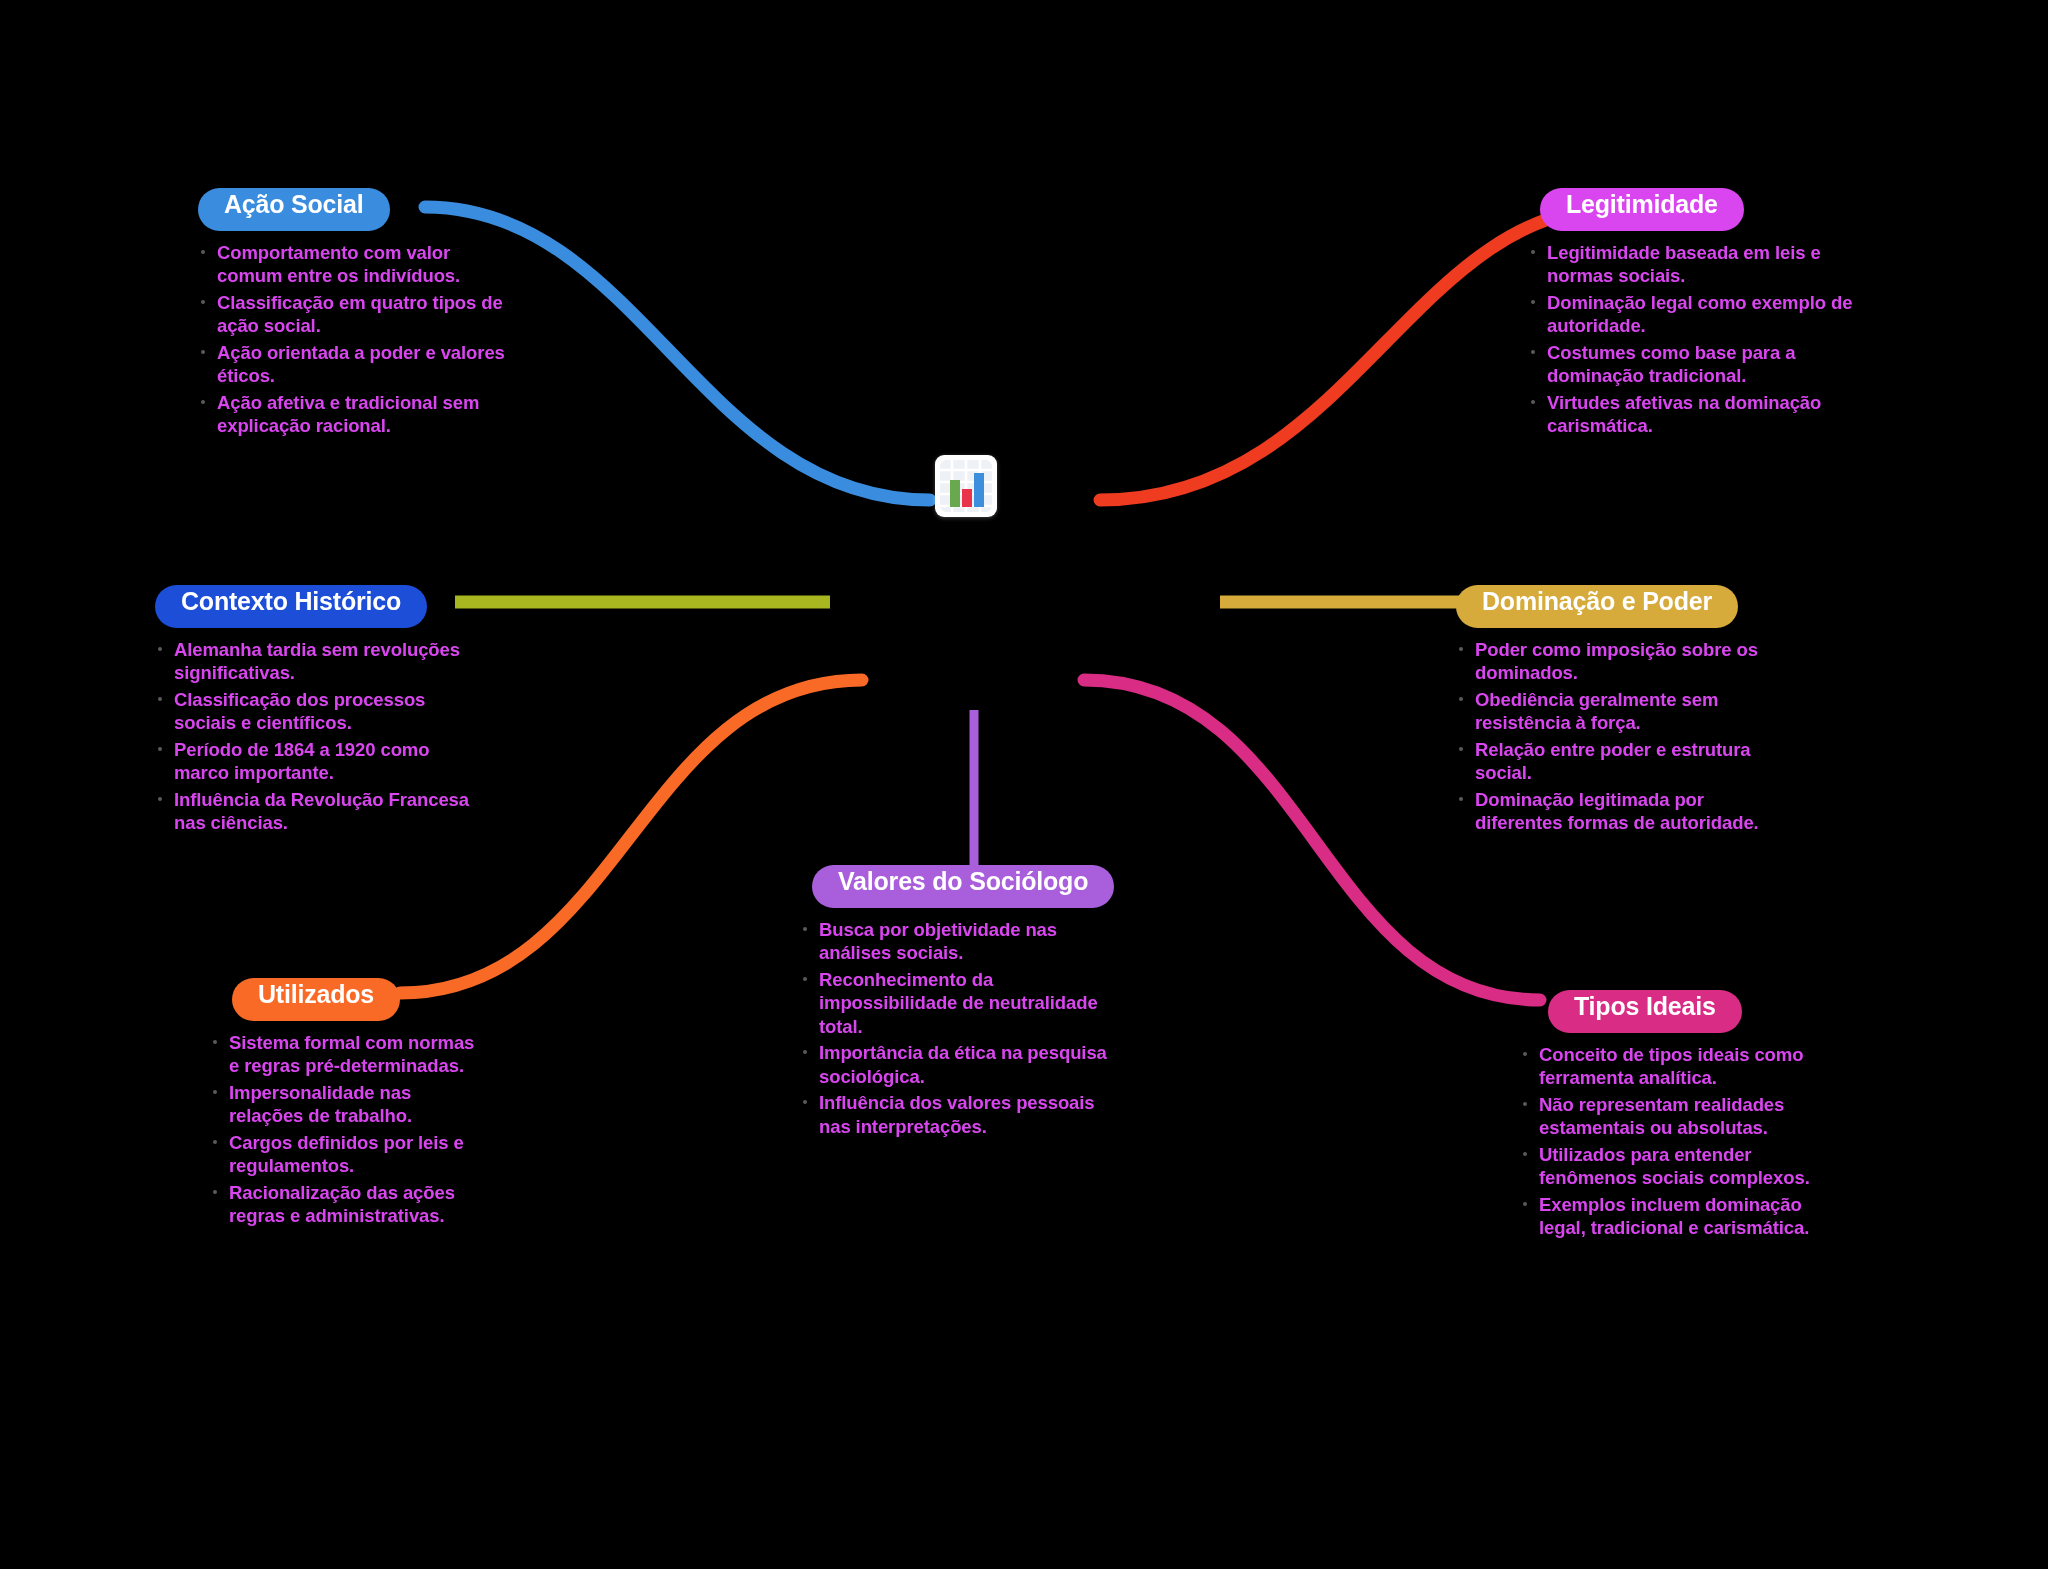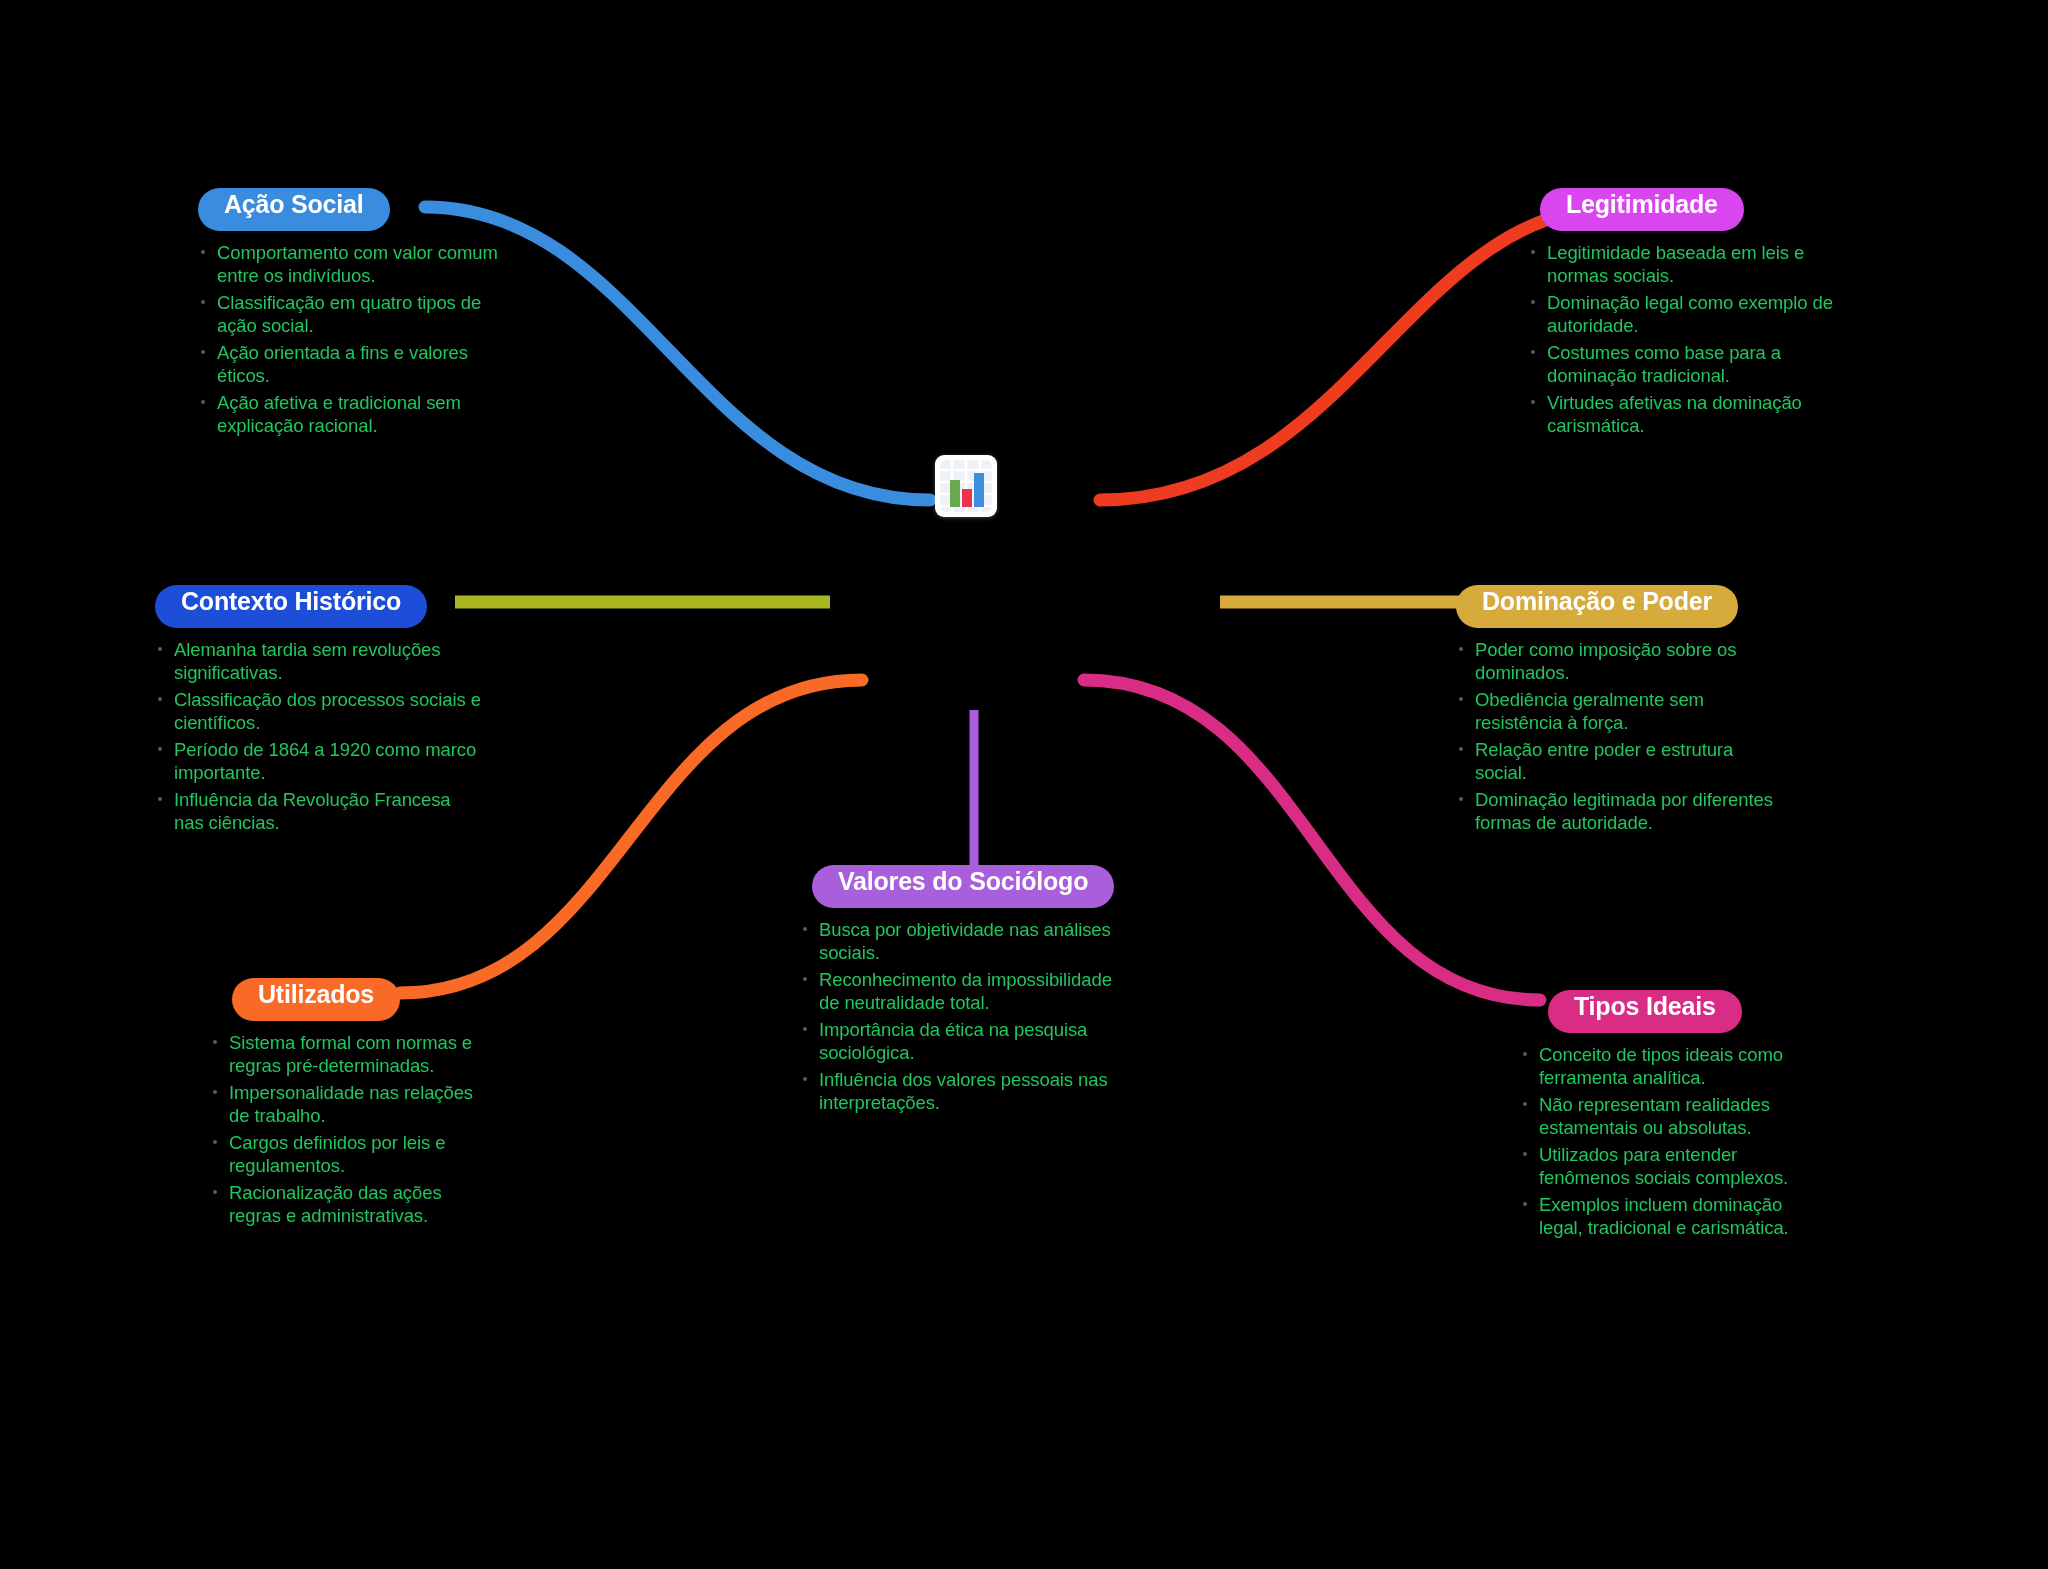--- a/index.html
+++ b/index.html
@@ -62,24 +62,24 @@
   }
 
   .bullets {
     list-style: none;
     margin-top: 10px;
     padding: 0;
   }
 
   .bullets li {
     position: relative;
-    color: #22c55e;
+    color: #d946ef;
     font-size: 18.5px;
     line-height: 1.27;
-    font-weight: normal;
+    font-weight: bold;
     padding-left: 19px;
     margin-bottom: 3px;
     letter-spacing: -0.1px;
   }
 
   .bullets li::before {
     content: "";
     position: absolute;
     left: 3px;
     top: 9px;
@@ -150,21 +150,21 @@
       <rect x="39" y="18" width="10" height="34" fill="#3d8fdd"></rect>
       <rect x="3.5" y="3.5" width="55" height="55" rx="8" fill="none" stroke="#ffffff" stroke-width="3"></rect>
     </svg>
   </div>
 
   <div class="branch" id="b-acao-social">
     <div class="pill pill-offset-1" style="background:#3a8dde;">Ação Social</div>
     <ul class="bullets">
       <li>Comportamento com valor comum entre os indivíduos.</li>
       <li>Classificação em quatro tipos de ação social.</li>
-      <li>Ação orientada a fins e valores éticos.</li>
+      <li>Ação orientada a poder e valores éticos.</li>
       <li>Ação afetiva e tradicional sem explicação racional.</li>
     </ul>
   </div>
 
   <div class="branch" id="b-legitimidade">
     <div class="pill pill-offset-2" style="background:#d946ef;">Legitimidade</div>
     <ul class="bullets">
       <li>Legitimidade baseada em leis e normas sociais.</li>
       <li>Dominação legal como exemplo de autoridade.</li>
       <li>Costumes como base para a dominação tradicional.</li>

